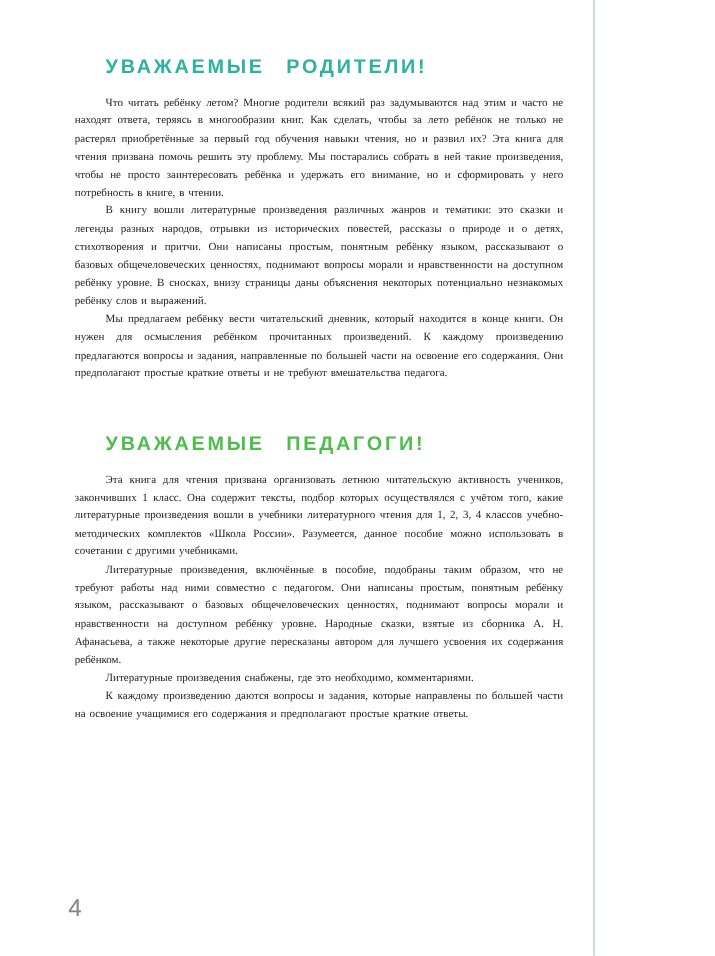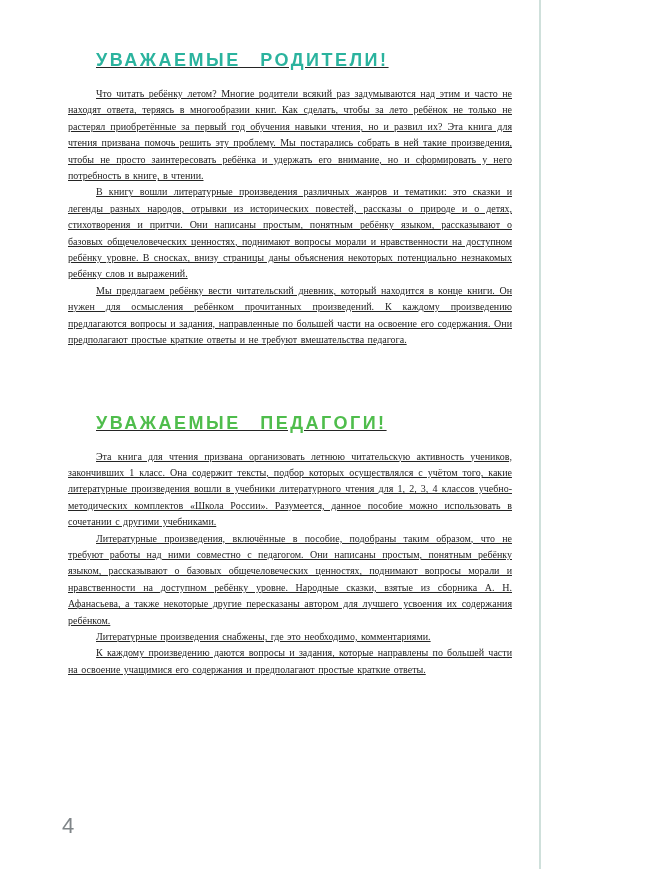--- a/index.html
+++ b/index.html
@@ -13,21 +13,20 @@
     position: relative;
     overflow: hidden;
     font-family: "Liberation Serif", serif;
     color: #242424;
   }
   .page {
     position: relative;
     width: 552px;
     height: 869px;
     background: #ffffff;
-    text-decoration: underline;
   }
   .page-edge-line {
     position: absolute;
     top: 0;
     right: 11px;
     width: 2px;
     height: 100%;
     background: #cfe0db;
   }
   .content {
@@ -38,21 +37,21 @@
     font-family: "Liberation Sans", sans-serif;
     font-weight: bold;
     font-size: 18px;
     letter-spacing: 2.5px;
     word-spacing: 12px;
     margin: 0 0 15px 28px;
   }
   .heading-parents { color: #2bb39e; }
   .heading-teachers { color: #4fbd4c; }
   .section { margin: 0; }
-  .section + .section { margin-top: 64px; }
+  .section + .section { margin-top: 44px; }
   .section p {
     margin: 0;
     font-size: 10px;
     line-height: 16.4px;
     text-align: justify;
     text-indent: 28px;
     word-spacing: 1px;
   }
   .page-number {
     position: absolute;

